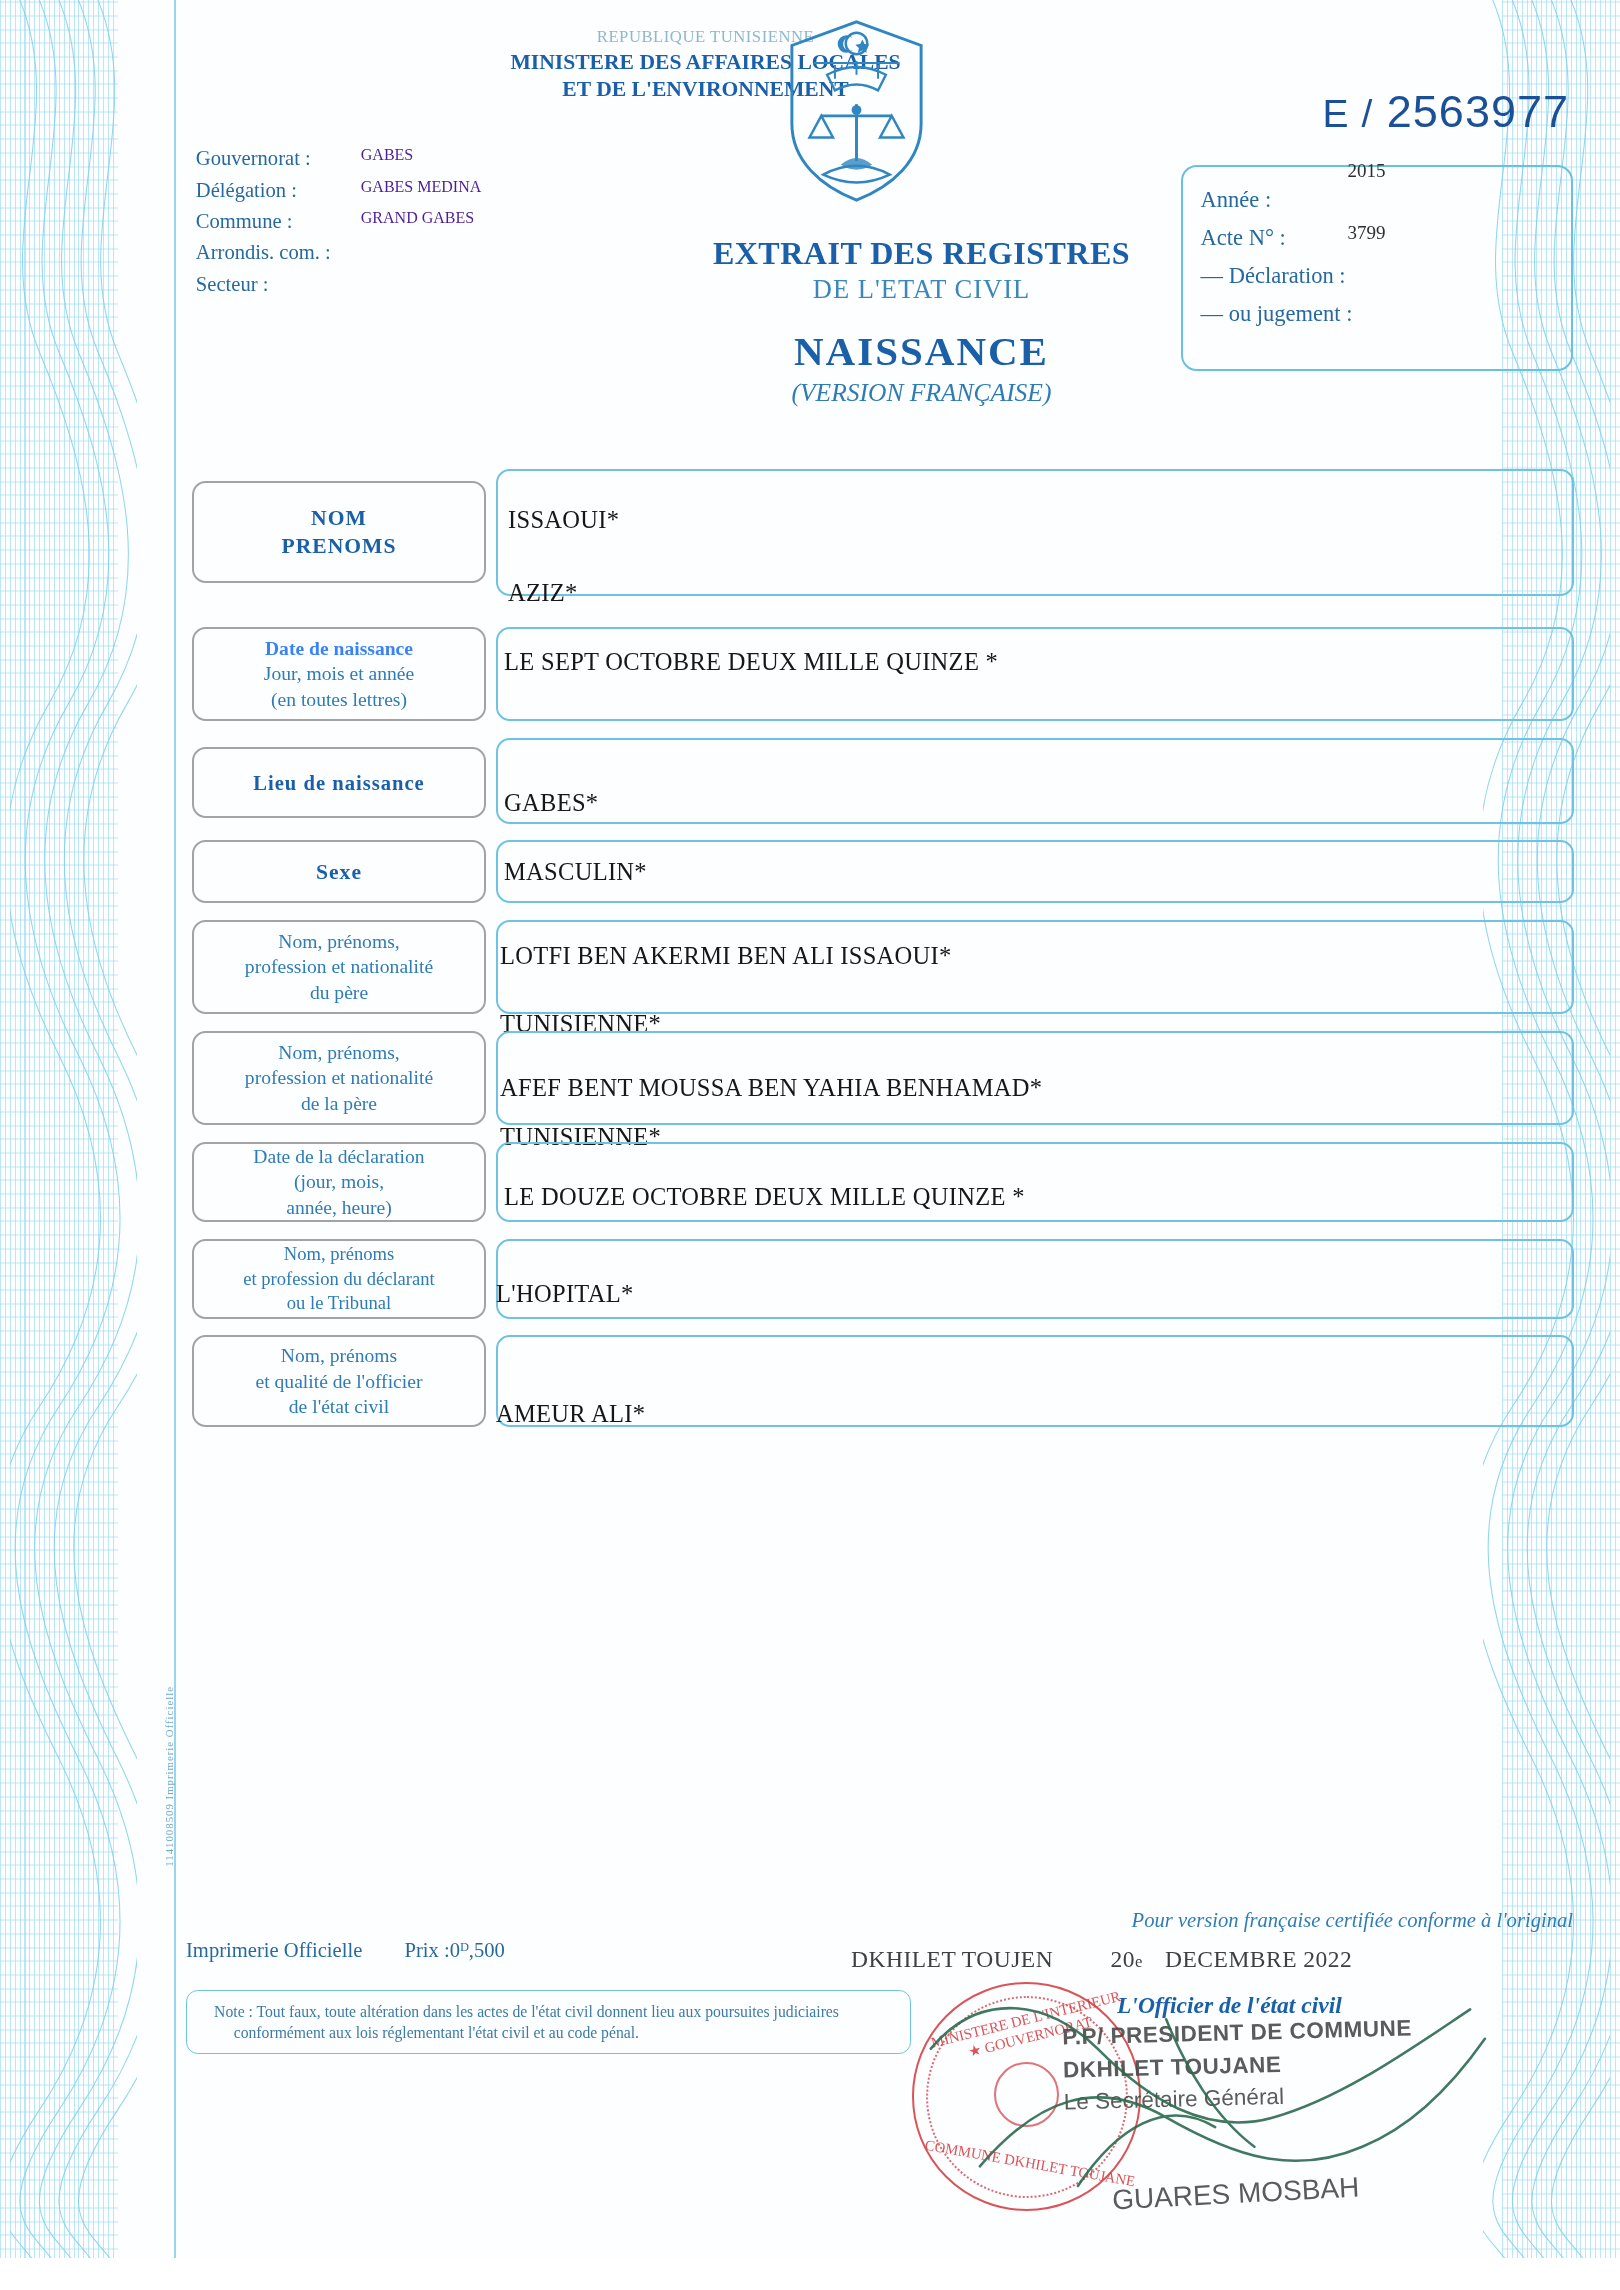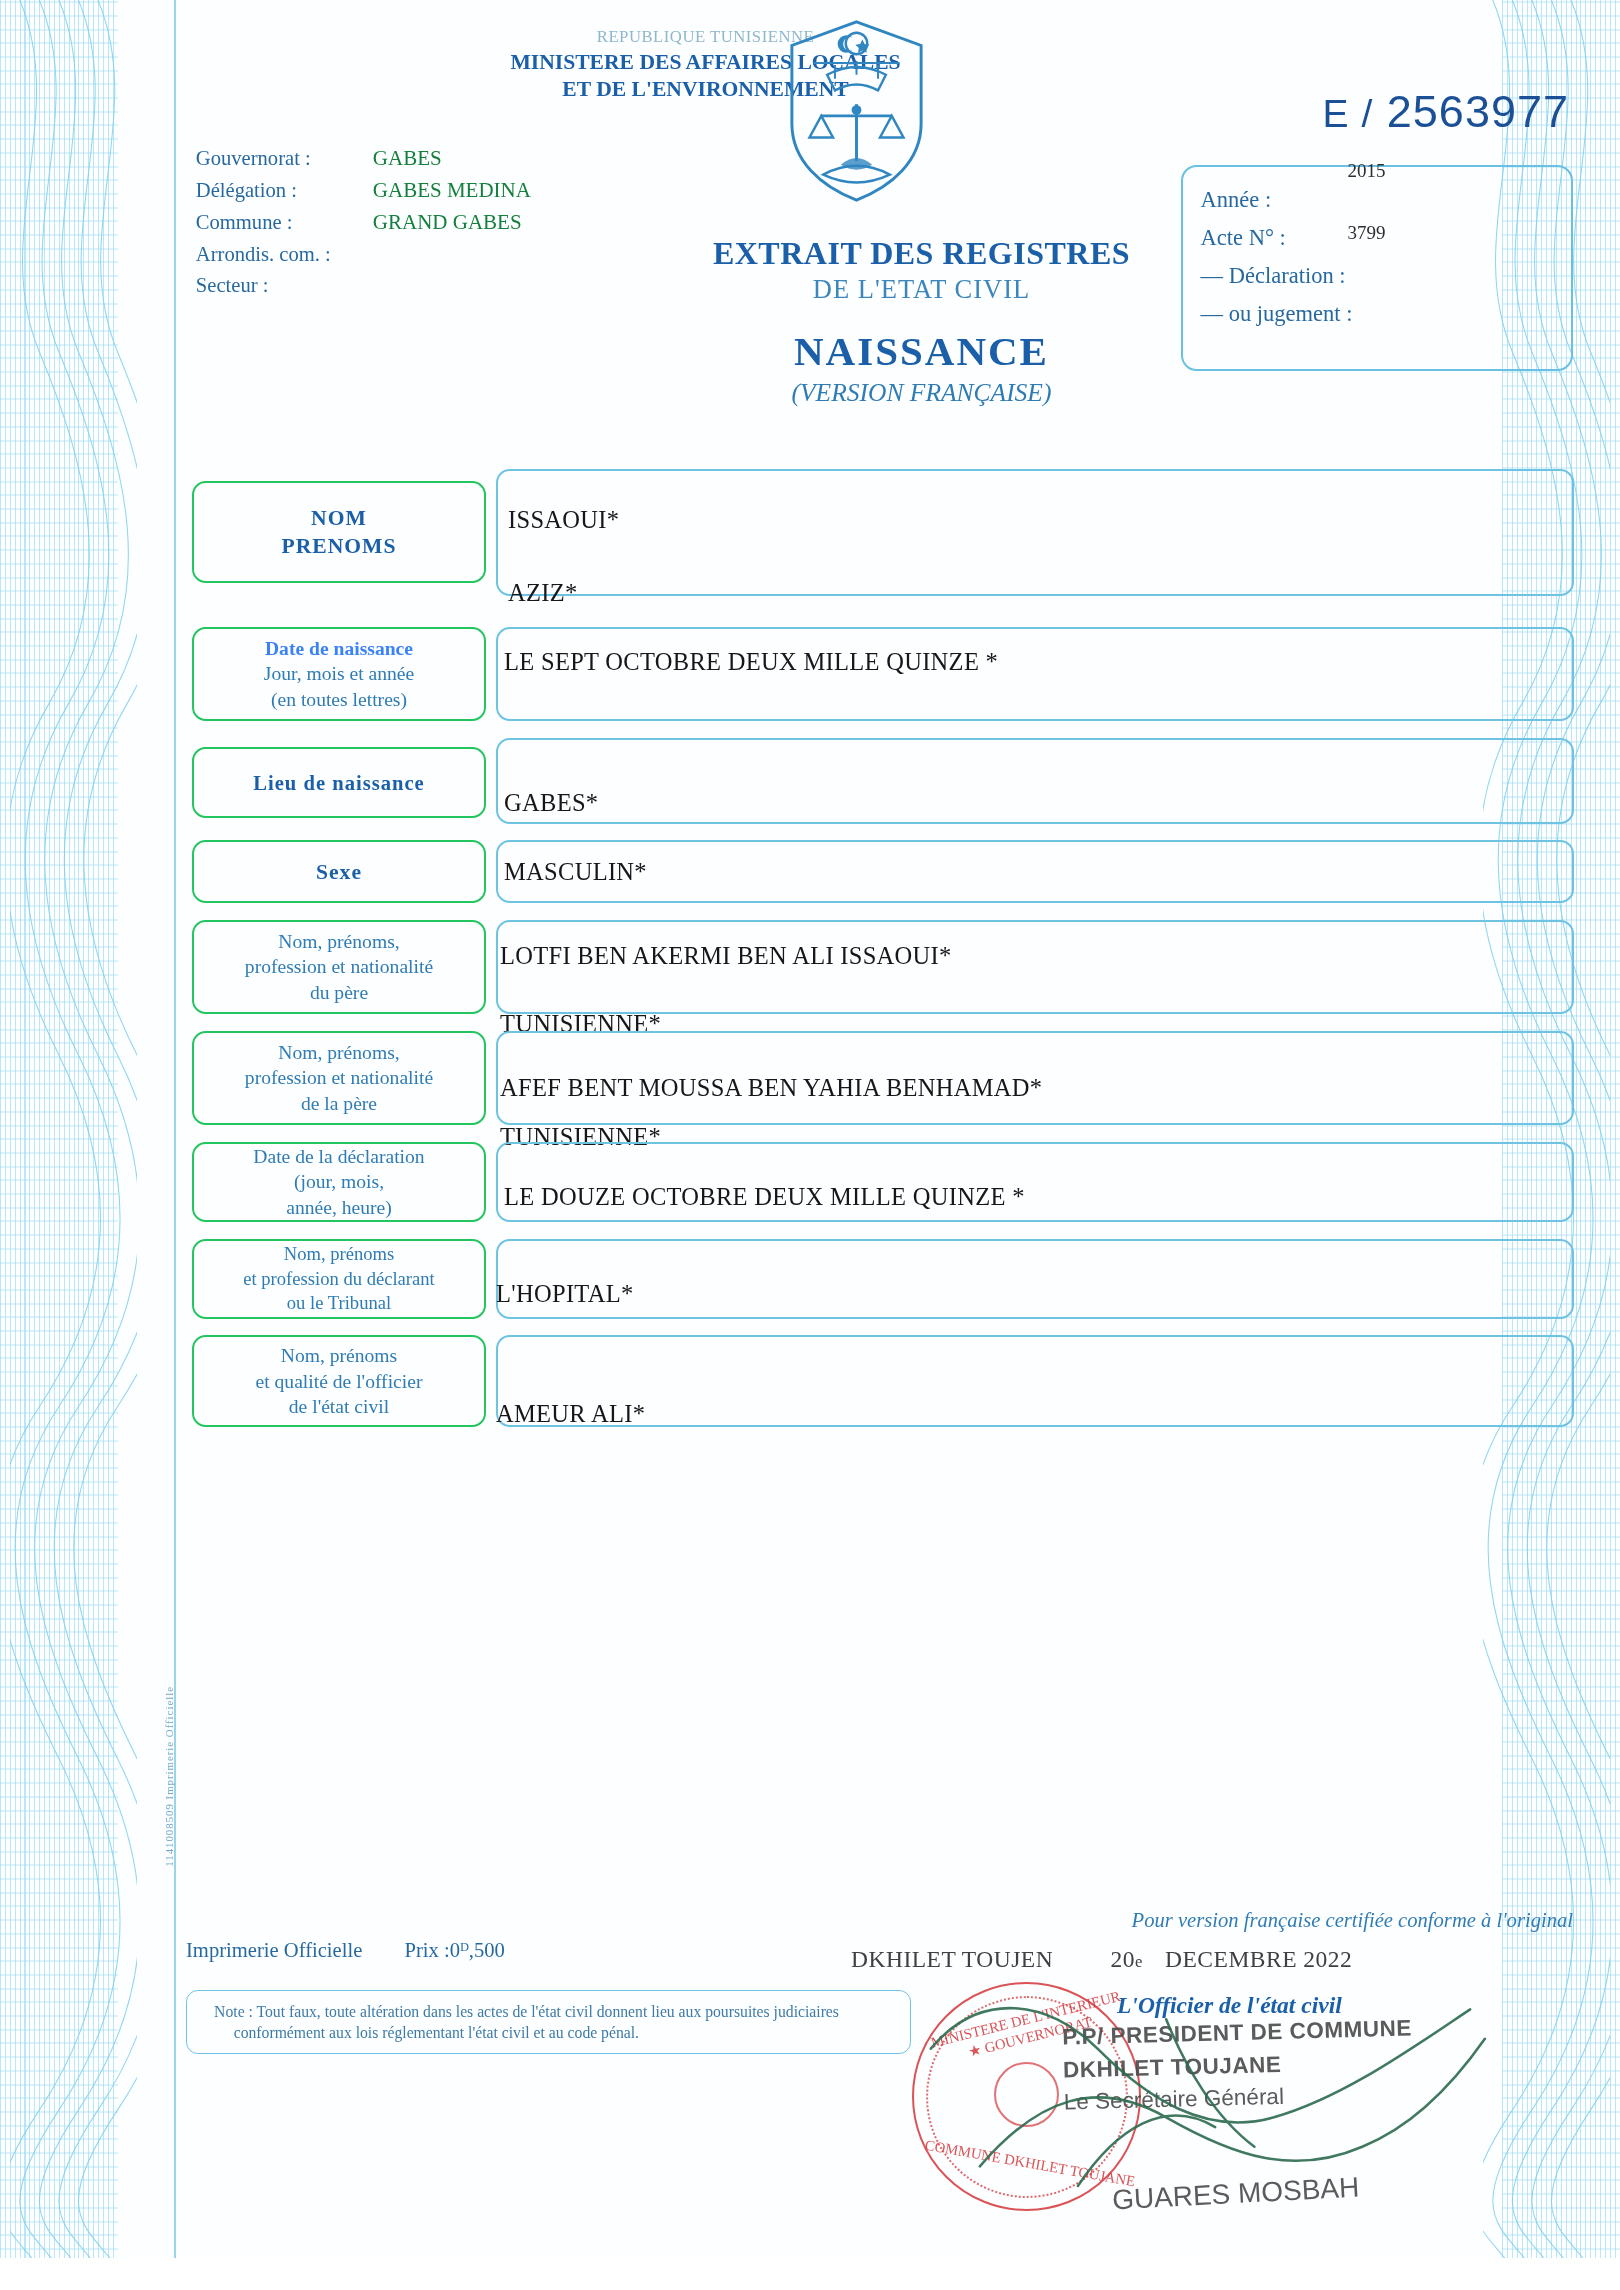--- a/index.html
+++ b/index.html
@@ -97,24 +97,23 @@
     position: absolute;
     left: 9.8px;
     top: 116px;
     font-size: 20.6px;
     color: #27699f;
     line-height: 1.52;
   }
   .admin-row { display: flex; }
   .admin-label { width: 165px; }
   .admin-value {
-    color: #15803d;
-    font-size: 21px;
+    color: #4c1d95;
+    font-size: 16px;
     font-family: "Liberation Serif", serif;
-    margin-left: 12px;
   }
 
   
   .emblem {
     position: absolute;
     left: 784px;
     top: 17.6px;
     width: 145px;
     height: 186px;
   }
@@ -206,21 +205,21 @@
   }
   .row {
     position: relative;
     margin-bottom: 8.8px;
   }
   .cell-label {
     position: absolute;
     left: 0;
     top: 0;
     width: 294px;
-    border: 2px solid #22c55e;
+    border: 2px solid #a3a3a3;
     border-radius: 13.7px;
     box-sizing: border-box;
     color: #2f7cb4;
     text-align: center;
     font-size: 19.6px;
     line-height: 1.3;
     display: flex;
     align-items: center;
     justify-content: center;
     padding: 3.9px 5.9px;

